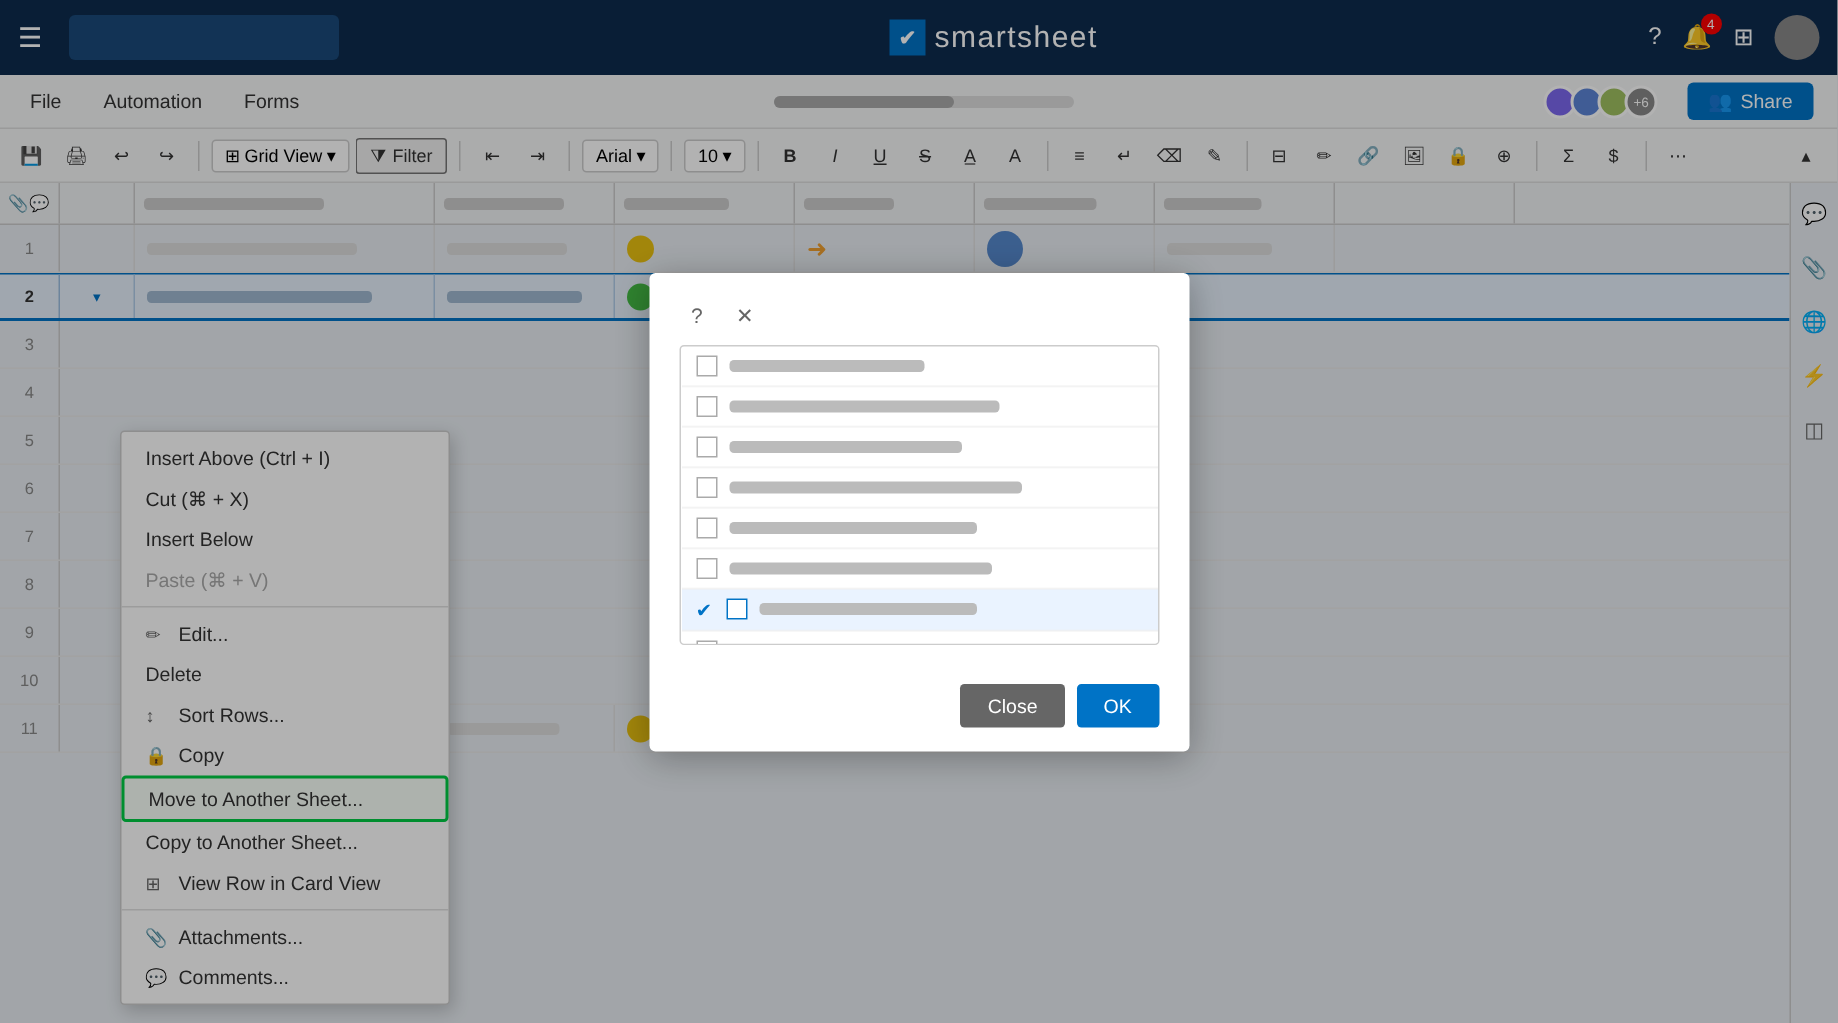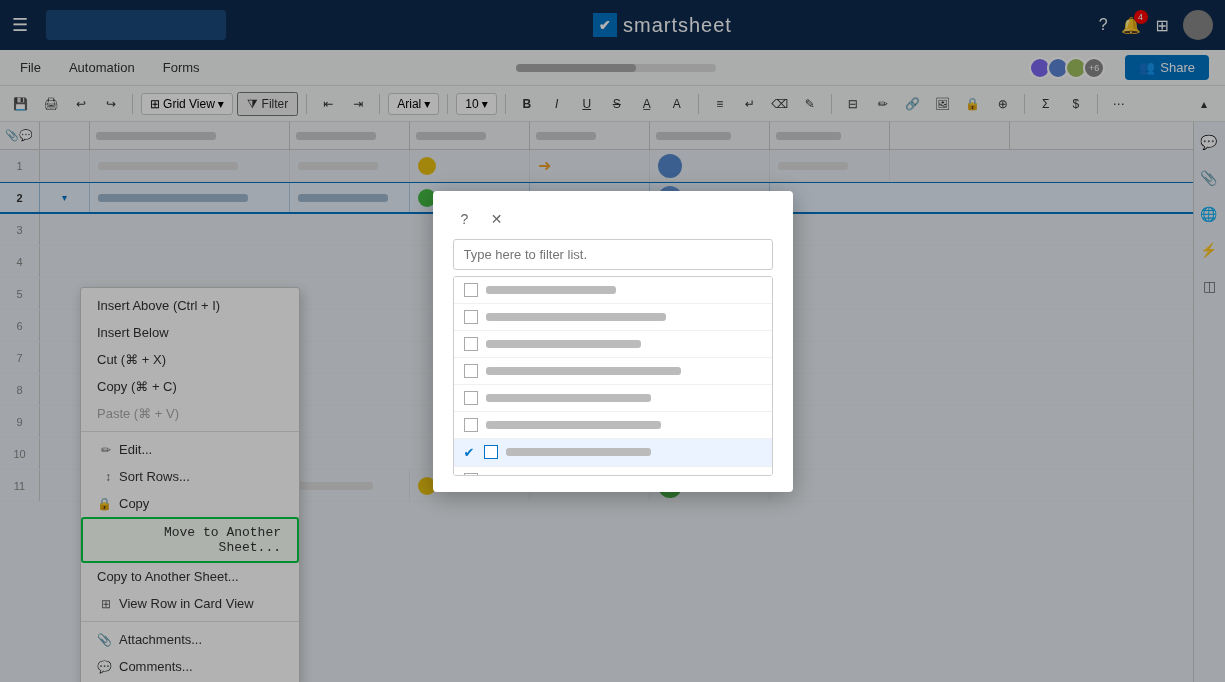--- a/index.html
+++ b/index.html
@@ -209,28 +209,26 @@
       padding: 4px 0;
     }
     .ctx-item {
       padding: 6px 16px;
       cursor: pointer;
       display: flex;
       align-items: center;
       gap: 8px;
       font-size: 13px;
       color: #333;
-      text-align: right;
     }
     .ctx-item.disabled { color: #aaa; cursor: default; }
     .ctx-item.highlighted {
       border: 2px solid #00cc44;
       border-radius: 3px;
       background: #f8fff8;
-      font-family: Liberation Mono, monospace;
     }
     .ctx-separator { height: 1px; background: #e0e0e0; margin: 4px 0; }
     .ctx-icon { font-size: 12px; color: #666; width: 14px; }
 
     
     .overlay {
       position: fixed;
       top: 0; left: 0; right: 0; bottom: 0;
       background: rgba(0,0,0,0.3);
       z-index: 200;
@@ -573,35 +571,35 @@
     <div class="rs-icon">🌐</div>
     <div class="rs-icon">⚡</div>
     <div class="rs-icon">◫</div>
   </div>
 
   <div class="context-menu">
     <div class="ctx-item">
       <span>Insert Above (Ctrl + I)</span>
     </div>
     <div class="ctx-item">
+      <span>Cut (⌘ + X)</span>
+    </div>
+    <div class="ctx-item">
       <span>Insert Below</span>
-    </div>
-    <div class="ctx-item">
-      <span>Cut (⌘ + X)</span>
-    </div>
-    <div class="ctx-item">
-      <span>Copy (⌘ + C)</span>
     </div>
     <div class="ctx-item disabled">
       <span>Paste (⌘ + V)</span>
     </div>
     <div class="ctx-separator"></div>
     <div class="ctx-item">
       <span class="ctx-icon">✏</span>
       <span>Edit...</span>
+    </div>
+    <div class="ctx-item">
+      <span>Delete</span>
     </div>
     <div class="ctx-item">
       <span class="ctx-icon">↕</span>
       <span>Sort Rows...</span>
     </div>
     <div class="ctx-item">
       <span class="ctx-icon">🔒</span>
       <span>Copy</span>
     </div>
     <div class="ctx-item highlighted">
@@ -628,21 +626,20 @@
 
 </div>
 
 <div class="overlay">
   <div class="modal">
     <div class="modal-header">
       <button class="modal-help">?</button>
       <button class="modal-close">✕</button>
     </div>
     <div class="modal-body">
-      <input class="filter-input" type="text" placeholder="Type here to filter list." style="">
       <div class="sheet-list">
 
         <div class="sheet-list-item">
           <div class="sheet-checkbox"></div>
           <span class="sheet-name-bar" style="width:130px;"></span>
         </div>
 
         <div class="sheet-list-item">
           <div class="sheet-checkbox"></div>
           <span class="sheet-name-bar" style="width:180px;"></span>
@@ -674,14 +671,18 @@
           <span class="sheet-name-bar" style="width:145px;"></span>
         </div>
 
         <div class="sheet-list-item">
           <div class="sheet-checkbox"></div>
 
         </div>
 
       </div>
     </div>
+    <div class="modal-footer">
+      <button class="btn-close-modal">Close</button>
+      <button class="btn-ok-modal">OK</button>
+    </div>
   </div>
 </div>
 
 </body></html>

